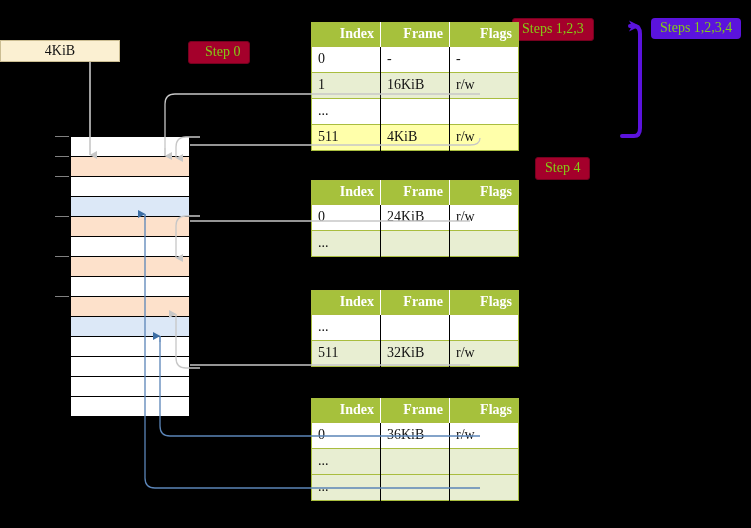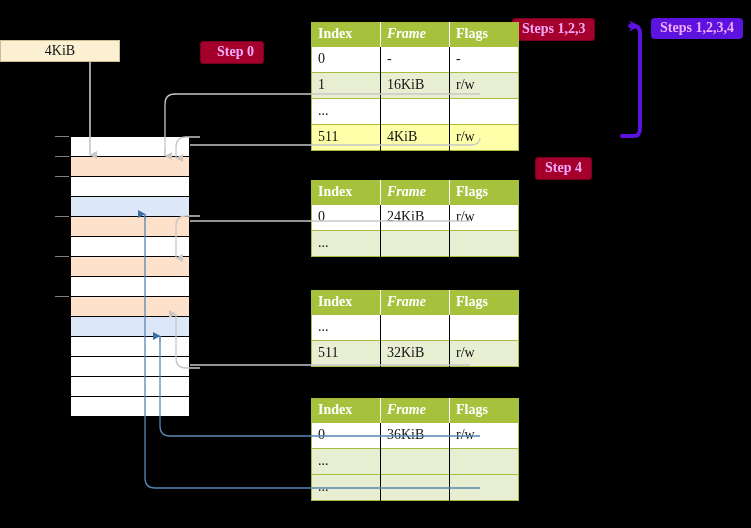--- a/index.html
+++ b/index.html
@@ -32,36 +32,35 @@
     font-size: 14px;
     color: #111111;
   }
 
   
   .badge {
     display: inline-flex;
     align-items: center;
     justify-content: center;
     font-size: 14px;
-    color: #f0abfc;
+    color: #84cc16;
     padding: 2px 9px 3px 9px;
     box-sizing: border-box;
     white-space: nowrap;
-    font-weight: bold;
   }
   .badge-crimson {
     background: #a4002b;
     border-radius: 3px;
     border: 1px solid #76001f;
   }
   .badge-violet {
     background: #5b13dd;
     border-radius: 4px;
   }
-  .badge-step0   { left: 200px; top: 41px; padding-left: 16px;  }
+  .badge-step0   { left: 188px; top: 41px; padding-left: 16px;  }
   .badge-steps123{ left: 512px; top: 18px;  }
   .badge-step4   { left: 519px; top: 157px; margin-left: 16px; }
   .badge-steps1234{ left: 651px; top: 18px; }
 
   
   .memcol {
     left: 70px; top: 136px;
     width: 120px; height: 279px;
   }
   .memrow {
@@ -87,42 +86,42 @@
     border-collapse: collapse;
     font-size: 14px;
     color: #111111;
     background: #ffffff;
     border: 1px solid #a9bd3f;
   }
   .pt th {
     background: #a6c13c;
     color: #ffffff;
     font-weight: bold;
-    text-align: left;
+    text-align: right;
     padding: 3px 6px 4px 6px;
     border-right: 1px solid #ffffff;
     font-size: 14px;
   }
   .pt th:last-child { border-right: none; }
   .pt td {
     padding: 3px 6px 4px 6px;
     border-right: 1px solid #000000;
     border-top: 1px solid #a9bd3f;
     vertical-align: top;
     line-height: 1.25;
     height: 18px;
   }
   .pt td:last-child { border-right: none; }
   .pt tr.alt td { background: #e8eed2; }
   .pt tr.hl  td { background: #ffffaa; }
   .pt td.c-index { width: 56px; }
   .pt td.c-frame { width: 56px; }
   .pt td.c-flags { width: 56px; }
   .pt th.c-index { width: 56px; }
-  .pt th.c-frame { width: 56px; font-style: italic; }
+  .pt th.c-frame { width: 56px; }
   .pt th.c-flags { width: 56px; }
 
   .tbl1 { left: 311px; top: 22px;  }
   .tbl2 { left: 311px; top: 180px; }
   .tbl3 { left: 311px; top: 290px; }
   .tbl4 { left: 311px; top: 398px; }
 
   
   #wires {
     position: absolute;

